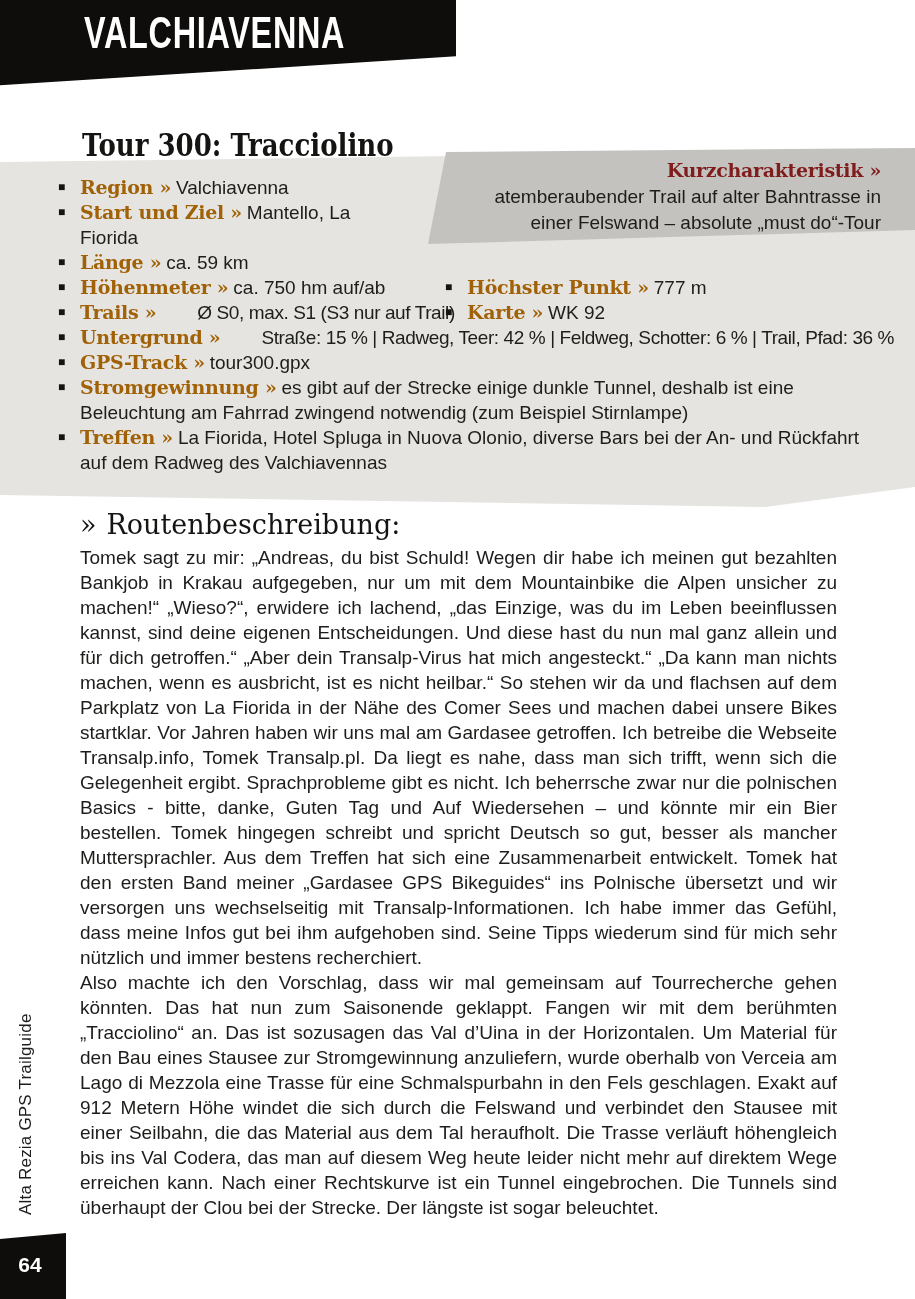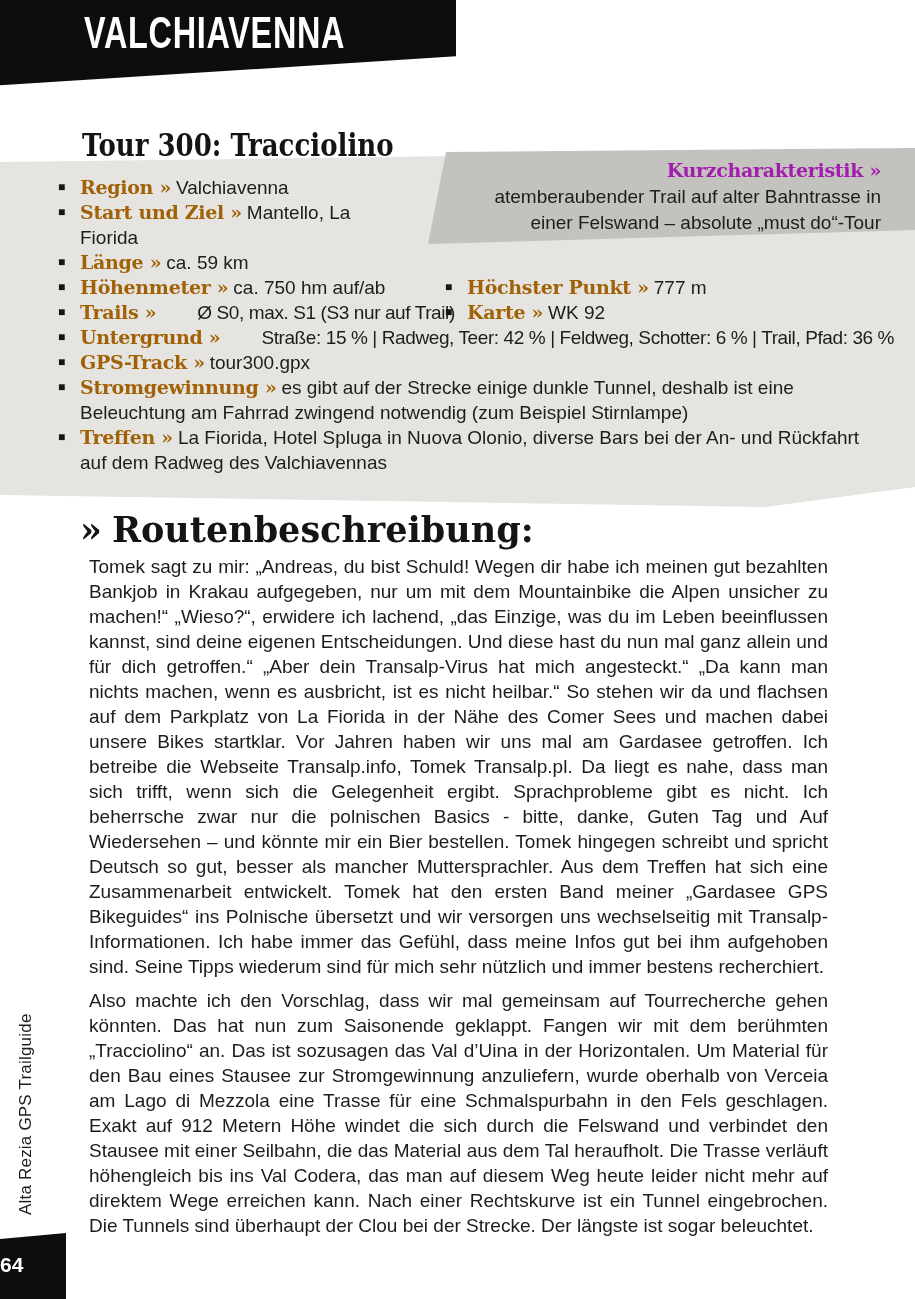--- a/index.html
+++ b/index.html
@@ -18,50 +18,50 @@
           font-weight:bold;font-size:31px;color:#141412;transform:scaleX(0.84);
           transform-origin:left top;white-space:nowrap;}
 
   
   .info-bg{position:absolute;left:0;top:148px;width:915px;height:360px;background:#e5e4e1;
           clip-path:polygon(0 14px,100% 2px,100% 339px,83.6% 359px,0 347px);}
   .chara-box{position:absolute;left:428px;top:146px;width:487px;height:100px;background:#c3c2bf;
           clip-path:polygon(3.7% 6px,100% 2px,100% 84px,0 98px);
           text-align:right;padding:0;box-sizing:border-box;}
   .chara-text{margin:11px 34px 0 44px;font-size:19px;line-height:26px;color:#1d1d1b;}
-  .slab{font-family:"DejaVu Serif",serif;font-weight:bold;color:#a21caf;letter-spacing:-0.3px;margin-left:42px;}
+  .slab{font-family:"DejaVu Serif",serif;font-weight:bold;color:#7f1d1d;letter-spacing:-0.3px;margin-left:42px;}
 
   .info-list{position:absolute;left:58px;top:175px;width:800px;font-size:19px;line-height:25px;}
   .item{position:relative;padding-left:22px;}
   .w330{width:330px;}
   .w380{width:380px;}
   .wfull{width:795px;}
   .nowrap{white-space:nowrap;}
   .bullet{position:absolute;left:0;top:0;font-size:12px;line-height:25px;color:#141412;}
   .lbl{font-family:"DejaVu Serif",serif;font-weight:bold;font-size:19px;color:#a16207;letter-spacing:-0.3px;}
   .val{margin-left:5px;}
   .tight{letter-spacing:-0.4px;margin-left:41px;}
   .right-col{position:absolute;left:387px;top:100px;width:400px;}
 
   
   .route-heading{position:absolute;left:80px;top:509px;font-family:"DejaVu Serif",serif;
-          font-weight:bold;font-size:35px;color:#141412;white-space:nowrap;}
+          font-weight:normal;font-size:27px;color:#141412;white-space:nowrap;}
   .route-heading .chev-big{margin-right:10px;}
   .body-text{position:absolute;left:80px;top:545px;width:757px;}
-  .body-text p{margin:9px;text-align:justify;font-size:19px;line-height:25px;color:#1c1c1a;}
+  .body-text p{margin:0;text-align:justify;font-size:19px;line-height:25px;color:#1c1c1a;}
 
   
   .sidebar-label{position:absolute;left:16px;top:975px;height:240px;
           writing-mode:vertical-rl;transform:rotate(180deg);
           font-size:17px;color:#1d1d1b;letter-spacing:0.2px;white-space:nowrap;}
 
   
   .pagenum-box{position:absolute;left:0;top:1233px;width:66px;height:66px;background:#0e0d0b;
           clip-path:polygon(0 9%,100% 0,100% 100%,0 100%);
-          display:flex;align-items:center;justify-content:flex-start;}
+          display:flex;align-items:center;justify-content:center;}
   .pagenum-box span{color:#ffffff;font-weight:bold;font-size:21px;padding-bottom:2px;padding-right:6px;}
 </style>
 </head>
 <body>
 
 <div class="banner"></div>
 <div class="banner-text">VALCHIAVENNA</div>
 
 <h1 class="page-title">Tour 300: Tracciolino</h1>
 

